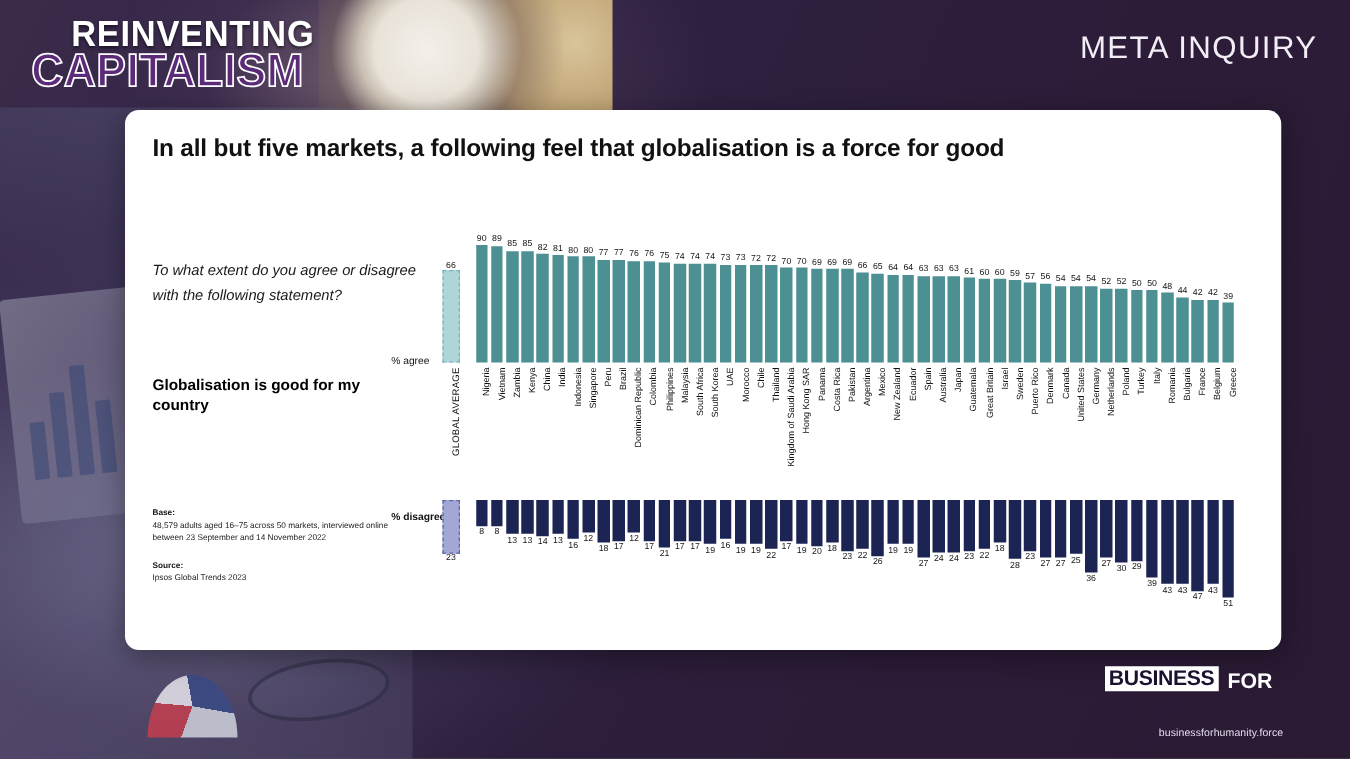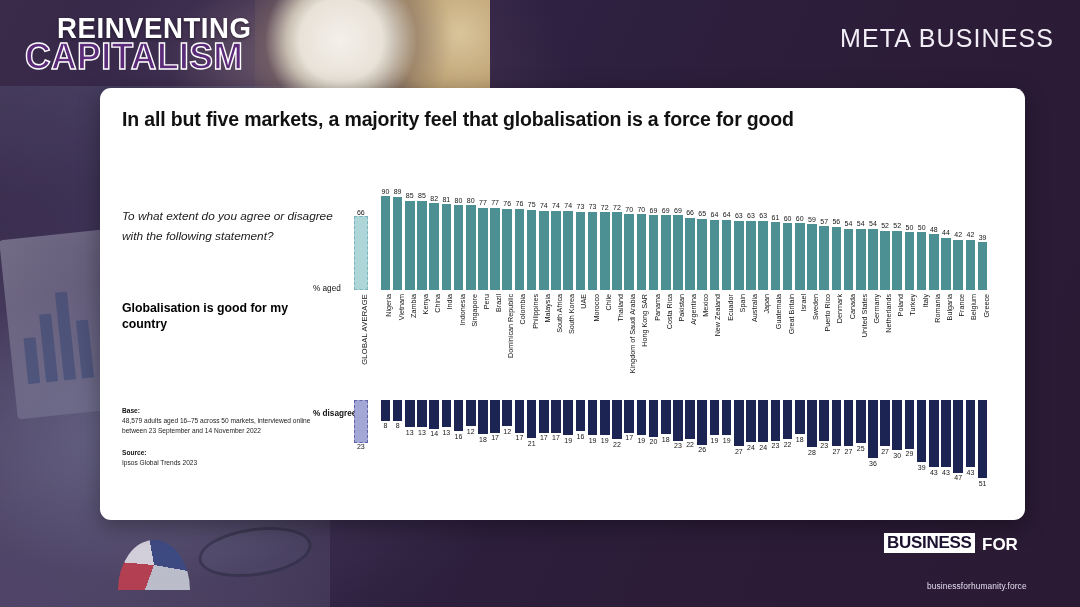--- a/index.html
+++ b/index.html
@@ -150,39 +150,39 @@
     <div class="mini-bar" style="left:32px;top:78px;width:12px;height:68px;"></div>
     <div class="mini-bar" style="left:50px;top:58px;width:12px;height:88px;"></div>
     <div class="mini-bar" style="left:68px;top:88px;width:12px;height:58px;"></div>
   </div>
   <div id="photo-pie"></div>
   <div id="photo-glasses"></div>
 </div>
 
 <div id="logo-reinventing">REINVENTING</div>
 <div id="logo-capitalism">CAPITALISM</div>
-<div id="meta-inquiry">META BUSINESS</div>
+<div id="meta-inquiry">META INQUIRY</div>
 
 <div id="card">
 
-  <div id="chart-title">In all but five markets, a majority feel that globalisation is a force for good</div>
+  <div id="chart-title">In all but five markets, a following feel that globalisation is a force for good</div>
 
   <div id="question-text">To what extent do you agree or disagree with the following statement?</div>
   <div id="statement-text">Globalisation is good for my country</div>
 
   <div id="base-block">
     <div class="meta-head">Base:</div>
     <div class="meta-body">48,579 adults aged 16–75 across 50 markets, interviewed online between 23 September and 14 November 2022</div>
   </div>
   <div id="source-block">
     <div class="meta-head">Source:</div>
     <div class="meta-body">Ipsos Global Trends 2023</div>
   </div>
 
-  <div id="pct-agree-label">% aged</div>
+  <div id="pct-agree-label">% agree</div>
   <div id="pct-disagree-label">% disagree</div>
 
   <div id="chart-area">
     <div id="agree-panel">
       <div class="bars-row" id="agree-row">
           <div class="bar-cell" style="width: 11.6px;">
             <div class="bar-val" style="bottom: 74.1333px;">66</div>
             <div class="bar" style="height: 72.1333px; background: rgb(174, 214, 217); border: 1px dashed rgb(122, 180, 186);"></div>
           </div>
           <div class="gap-cell" style="width: 14px;"></div>

